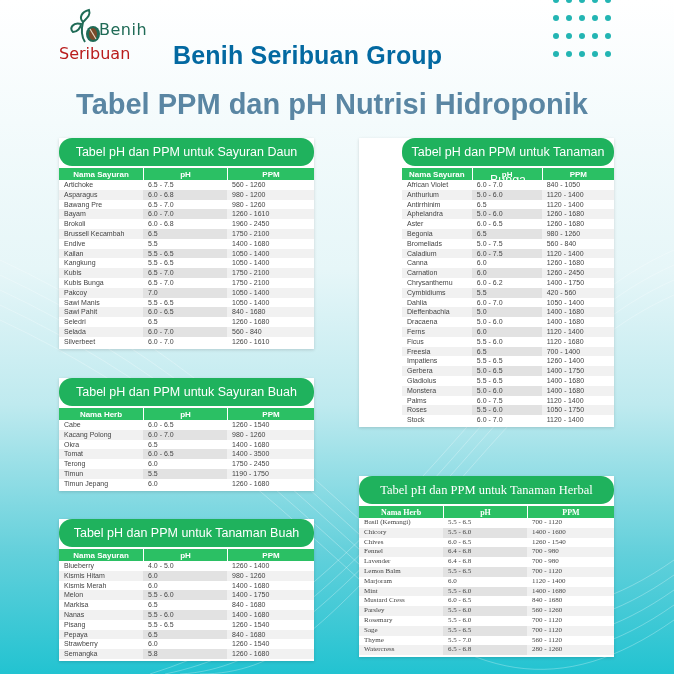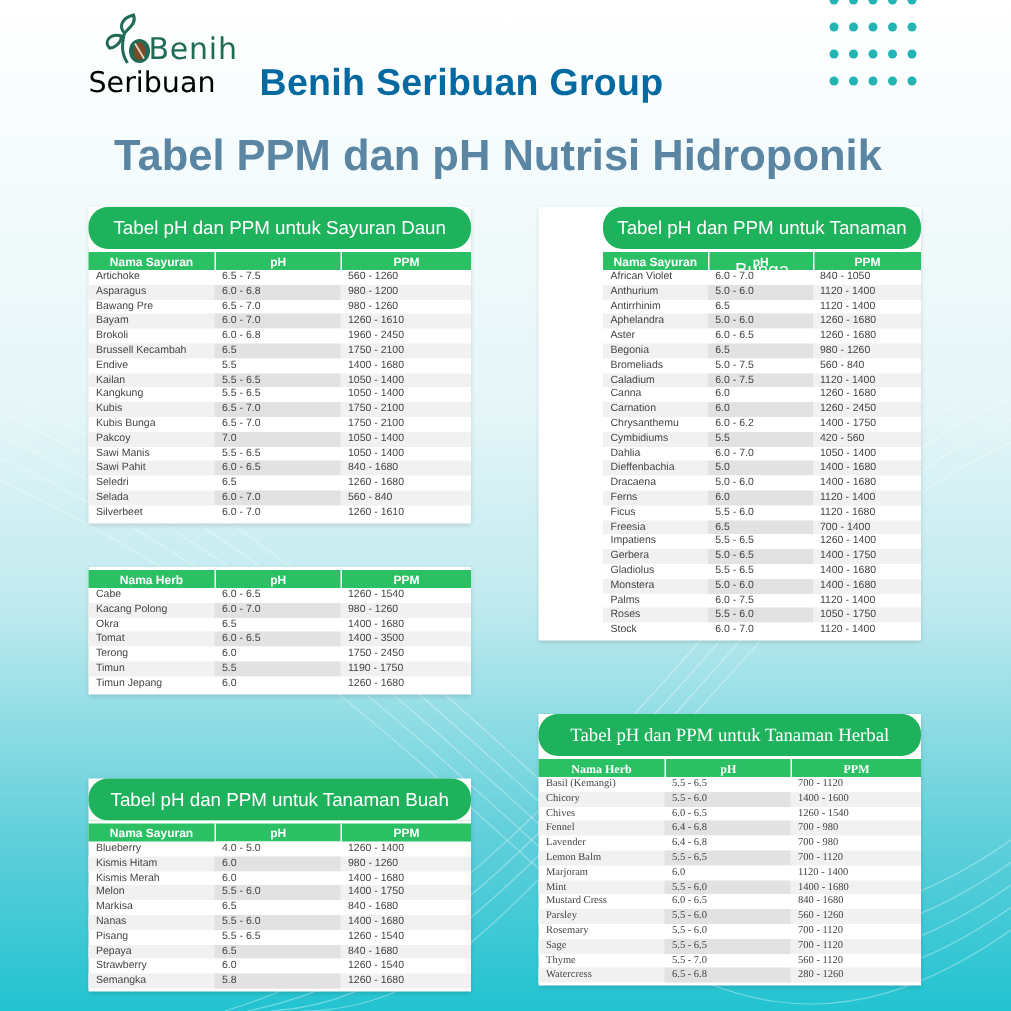--- a/index.html
+++ b/index.html
@@ -10,25 +10,25 @@
     background: linear-gradient(180deg, #ffffff 0%, #f4fbfc 18%, #e6f6f8 40%, #bfeaef 60%, #63d0db 82%, #22c3d1 100%);
   }
   .wave {
     position: absolute; left: 0; top: 0; width: 674px; height: 674px; pointer-events: none;
   }
   .logo {
     position: absolute; left: 57px; top: 4px; width: 100px; height: 62px;
   }
   .logo-leaf { position: absolute; left: 10px; top: 4px; }
   .logo-benih {
-    position: absolute; left: 42px; top: 16px; font-size: 20px; color: #1f6b56;
+    position: absolute; left: 42px; top: 16px; font-size: 16px; color: #1f6b56;
     font-family: "DejaVu Sans", sans-serif; letter-spacing: 0.5px;
   }
   .logo-seribuan {
-    position: absolute; left: 2px; top: 40px; font-size: 19px; color: #000000;
+    position: absolute; left: 2px; top: 40px; font-size: 16px; color: #b91c1c;
     font-family: "DejaVu Sans", sans-serif;
   }
   .brand-group {
     position: absolute; left: 173px; top: 41px; font-size: 25px; font-weight: bold;
     color: #0369a1; letter-spacing: 0.2px;
   }
   .dots {
     position: absolute; left: 553px; top: 0px; width: 70px; height: 60px;
     display: grid; grid-template-columns: repeat(5, 13px); grid-auto-rows: 18px;
   }
@@ -214,20 +214,21 @@
       </div>
       <div class="row">
         <div class="c1">Silverbeet</div>
         <div class="c2">6.0 - 7.0</div>
         <div class="c3">1260 - 1610</div>
       </div>
     </div>
 </div>
 
 <div class="tbl" style="left:59px; top:378px;">
+  <div class="tbl-title">Tabel pH dan PPM untuk Sayuran  Buah</div>
   <div class="tbl-head">
     <div class="c1">Nama Herb</div>
     <div class="c2">pH</div>
     <div class="c3">PPM</div>
   </div>
   <div class="rows">
       <div class="row">
         <div class="c1">Cabe</div>
         <div class="c2">6.0 - 6.5</div>
         <div class="c3">1260 - 1540</div>

